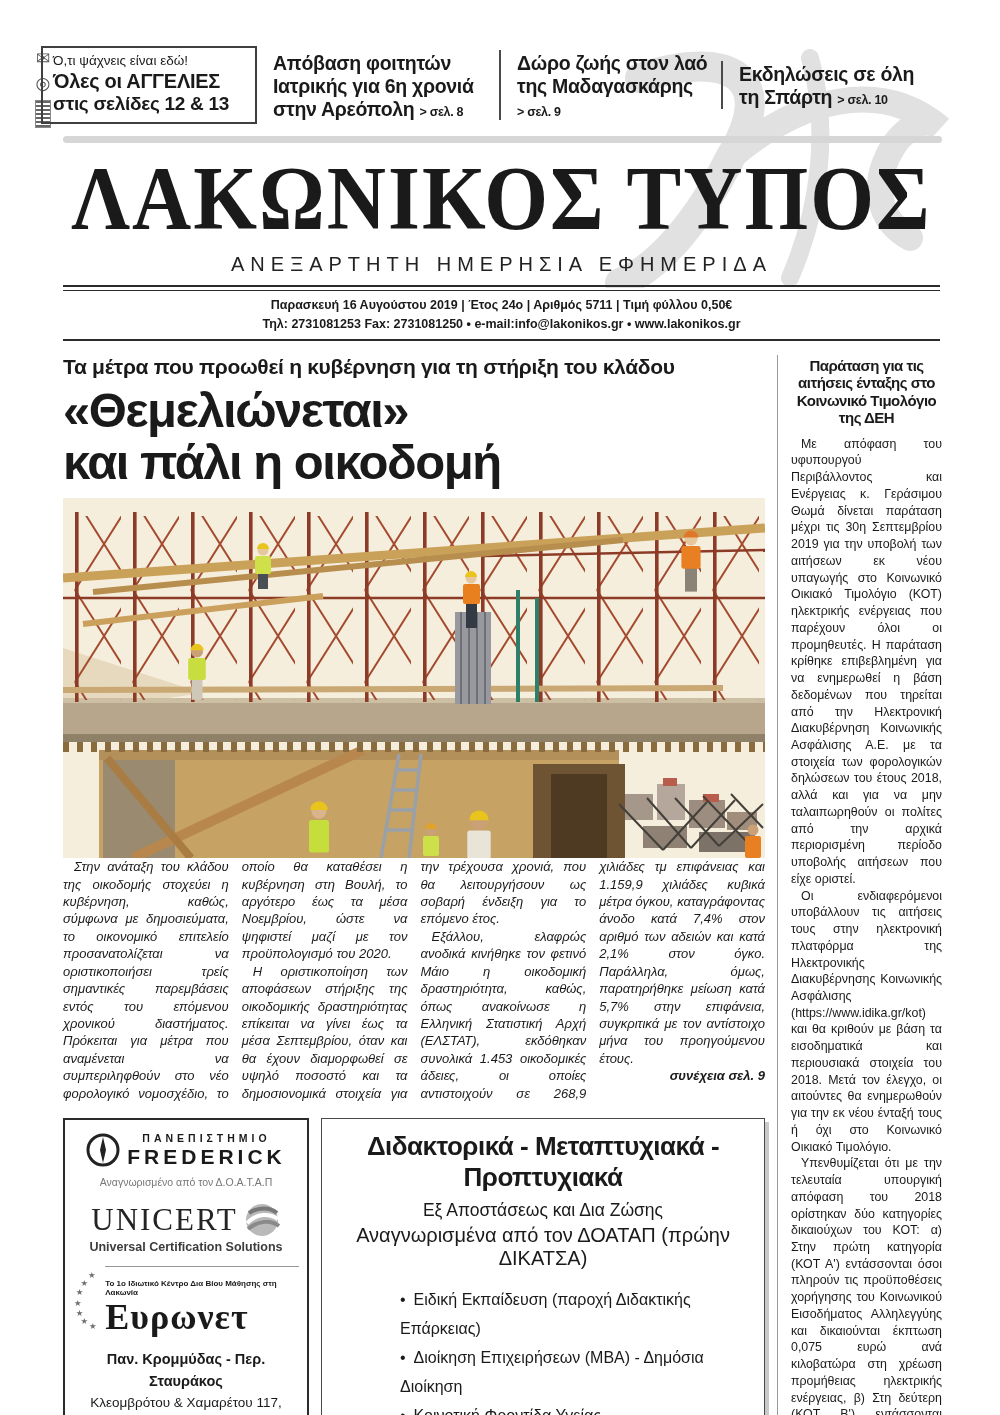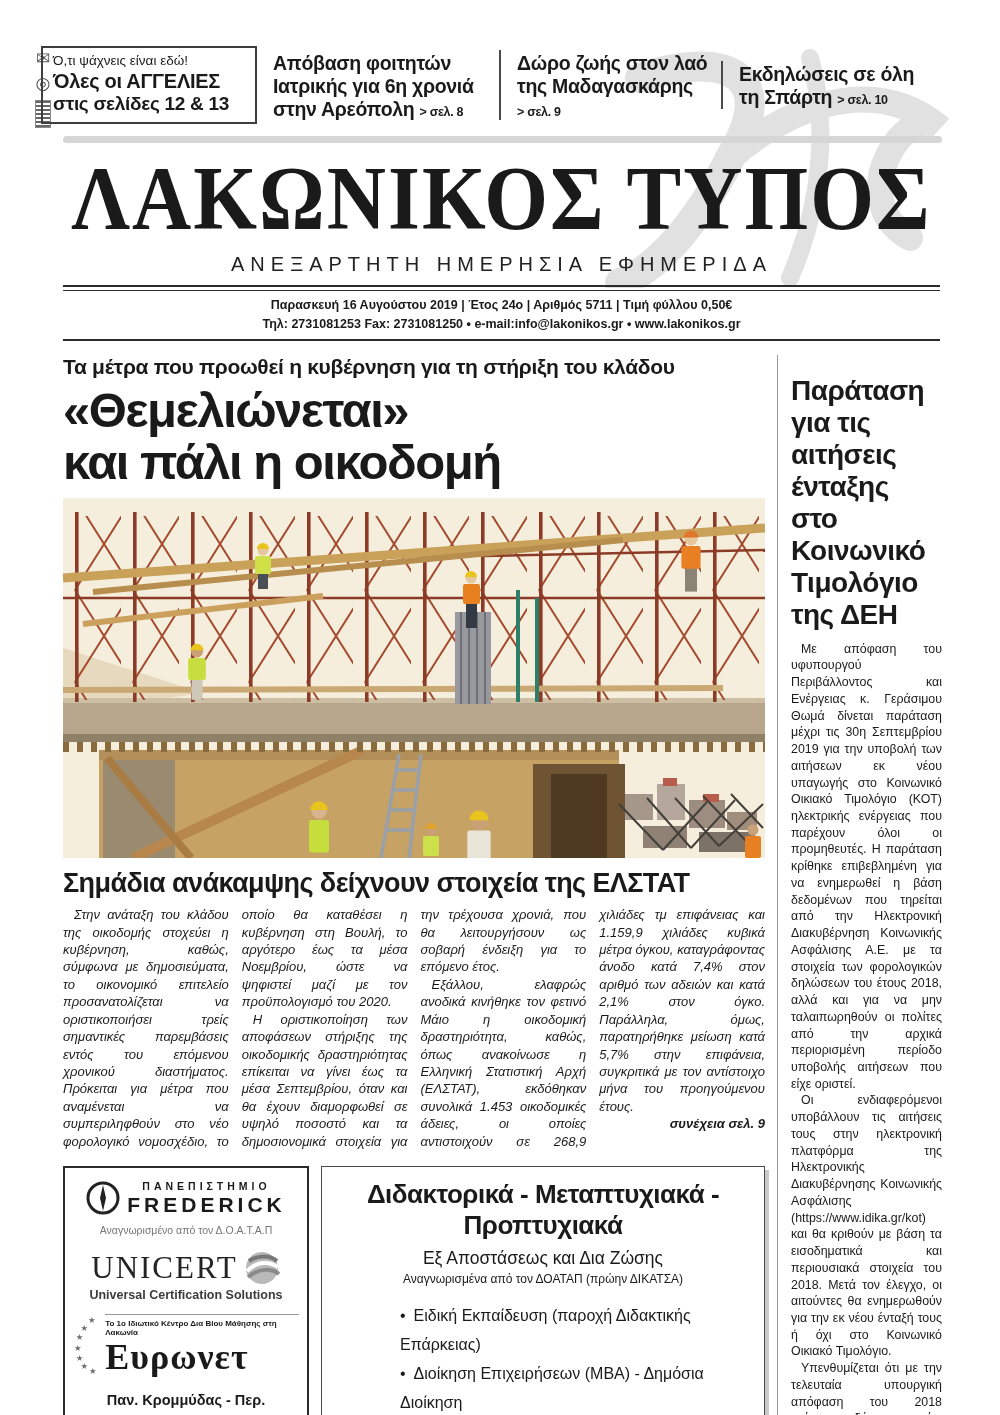--- a/index.html
+++ b/index.html
@@ -52,34 +52,34 @@
   .ads{display:flex;gap:12px;margin-top:16px;}
   .ad-left{width:226px;flex:none;border:2px solid #2b2b2b;padding:12px 8px 10px;text-align:center;}
   .fred-row{display:flex;align-items:center;justify-content:center;gap:7px;}
   .fred-uni{font-size:10.5px;font-weight:700;letter-spacing:4px;}
   .fred-name{font-size:21px;font-weight:800;letter-spacing:4px;margin-top:1px;}
   .accred{font-size:10.5px;color:#777;margin-top:7px;}
   .unicert-row{display:flex;align-items:center;justify-content:center;gap:5px;margin-top:13px;}
   .unicert-name{font-family:"Liberation Serif","DejaVu Serif",serif;font-size:31px;letter-spacing:2px;color:#242424;}
   .unicert-sub{font-size:12.5px;font-weight:700;color:#3c3c3c;margin-top:1px;}
   .euronet{display:flex;align-items:center;gap:4px;margin-top:12px;text-align:left;}
-  .euro-tag{font-size:8px;font-weight:700;border-top:1px solid #999;padding-top:4px;}
+  .euro-tag{font-size:8px;font-weight:700;border-top:1px solid #999;padding-top:12px;}
   .euro-name{font-family:"Liberation Serif","DejaVu Serif",serif;font-size:36px;font-weight:700;
              letter-spacing:1px;line-height:1;margin-top:2px;}
   .contact{margin-top:13px;line-height:1.55;}
   .c1{font-size:14.5px;font-weight:700;}
   .c2{font-size:13.5px;}
   .ad-center{flex:1;border:1px solid #4a4a4a;box-shadow:4px 4px 0 #c9c9c9;padding:12px 16px 16px;}
   .deg-title{text-align:center;font-size:26px;font-weight:800;letter-spacing:-.5px;}
   .deg-sub{text-align:center;font-size:17.5px;margin-top:7px;}
-  .deg-sub2{text-align:center;font-size:12px;margin-top:3px;}
+  .deg-sub2{text-align:center;font-size:20px;margin-top:3px;}
   .deg-list{margin:15px 0 0;padding:0 0 0 62px;list-style:none;font-size:16px;line-height:1.82;}
   .deg-list li::before{content:"•";margin-right:8px;}
   
-  .sidebar h2{font-size:28px;line-height:1.14;letter-spacing:-.5px;margin:20px 0 10px;}
+  .sidebar h2{font-size:15px;line-height:1.14;letter-spacing:-.5px;margin:2px 0 10px;text-align:center;}
   .sidebar p{font-size:12.4px;line-height:1.35;text-align:justify;margin:0;text-indent:10px;}
 </style>
 </head>
 <body>
 
 <div class="page">
 
   <svg class="watermark" width="400" height="250" viewBox="0 0 400 250">
     <g fill="none" stroke="#dcdcdc" stroke-linecap="round">
       <path d="M60 40 C 150 10, 200 40, 150 120 C 120 180, 80 230, 40 245" stroke-width="30"></path>
@@ -247,21 +247,20 @@
             <circle cx="0" cy="-6" r="5.5" fill="#caa177"></circle>
             <path d="M-6 -7 a6 6 0 0 1 12 0 z" fill="#e0a22a"></path>
           </g>
           <g transform="translate(690,338)">
             <rect x="-8" y="0" width="16" height="22" rx="2" fill="#e87f23"></rect>
             <circle cx="0" cy="-6" r="5.5" fill="#caa177"></circle>
           </g>
         </svg>
       </div>
 
-      <h3 class="subhead">Σημάδια ανάκαμψης δείχνουν στοιχεία της ΕΛΣΤΑΤ</h3>
       <div class="columns4">
         <p>Στην ανάταξη του κλάδου της οικοδομής στοχεύει η κυβέρνηση, καθώς, σύμφωνα με δημοσιεύματα, το οικονομικό επιτελείο προσανατολίζεται να οριστικοποιήσει τρείς σημαντικές παρεμβάσεις εντός του επόμενου χρονικού διαστήματος. Πρόκειται για μέτρα που αναμένεται να συμπεριληφθούν στο νέο φορολογικό νομοσχέδιο, το οποίο θα καταθέσει η κυβέρνηση στη Βουλή, το αργότερο έως τα μέσα Νοεμβρίου, ώστε να ψηφιστεί μαζί με τον προϋπολογισμό του 2020.</p>
         <p>Η οριστικοποίηση των αποφάσεων στήριξης της οικοδομικής δραστηριότητας επίκειται να γίνει έως τα μέσα Σεπτεμβρίου, όταν και θα έχουν διαμορφωθεί σε υψηλό ποσοστό και τα δημοσιονομικά στοιχεία για την τρέχουσα χρονιά, που θα λειτουργήσουν ως σοβαρή ένδειξη για το επόμενο έτος.</p>
         <p>Εξάλλου, ελαφρώς ανοδικά κινήθηκε τον φετινό Μάιο η οικοδομική δραστηριότητα, καθώς, όπως ανακοίνωσε η Ελληνική Στατιστική Αρχή (ΕΛΣΤΑΤ), εκδόθηκαν συνολικά 1.453 οικοδομικές άδειες, οι οποίες αντιστοιχούν σε 268,9 χιλιάδες τμ επιφάνειας και 1.159,9 χιλιάδες κυβικά μέτρα όγκου, καταγράφοντας άνοδο κατά 7,4% στον αριθμό των αδειών και κατά 2,1% στον όγκο. Παράλληλα, όμως, παρατηρήθηκε μείωση κατά 5,7% στην επιφάνεια, συγκριτικά με τον αντίστοιχο μήνα του προηγούμενου έτους.</p>
         <p class="cont-right">συνέχεια σελ. 9</p>
       </div>
 
       <div class="ads">
         <div class="ad-left">
           <div class="fred-row">

